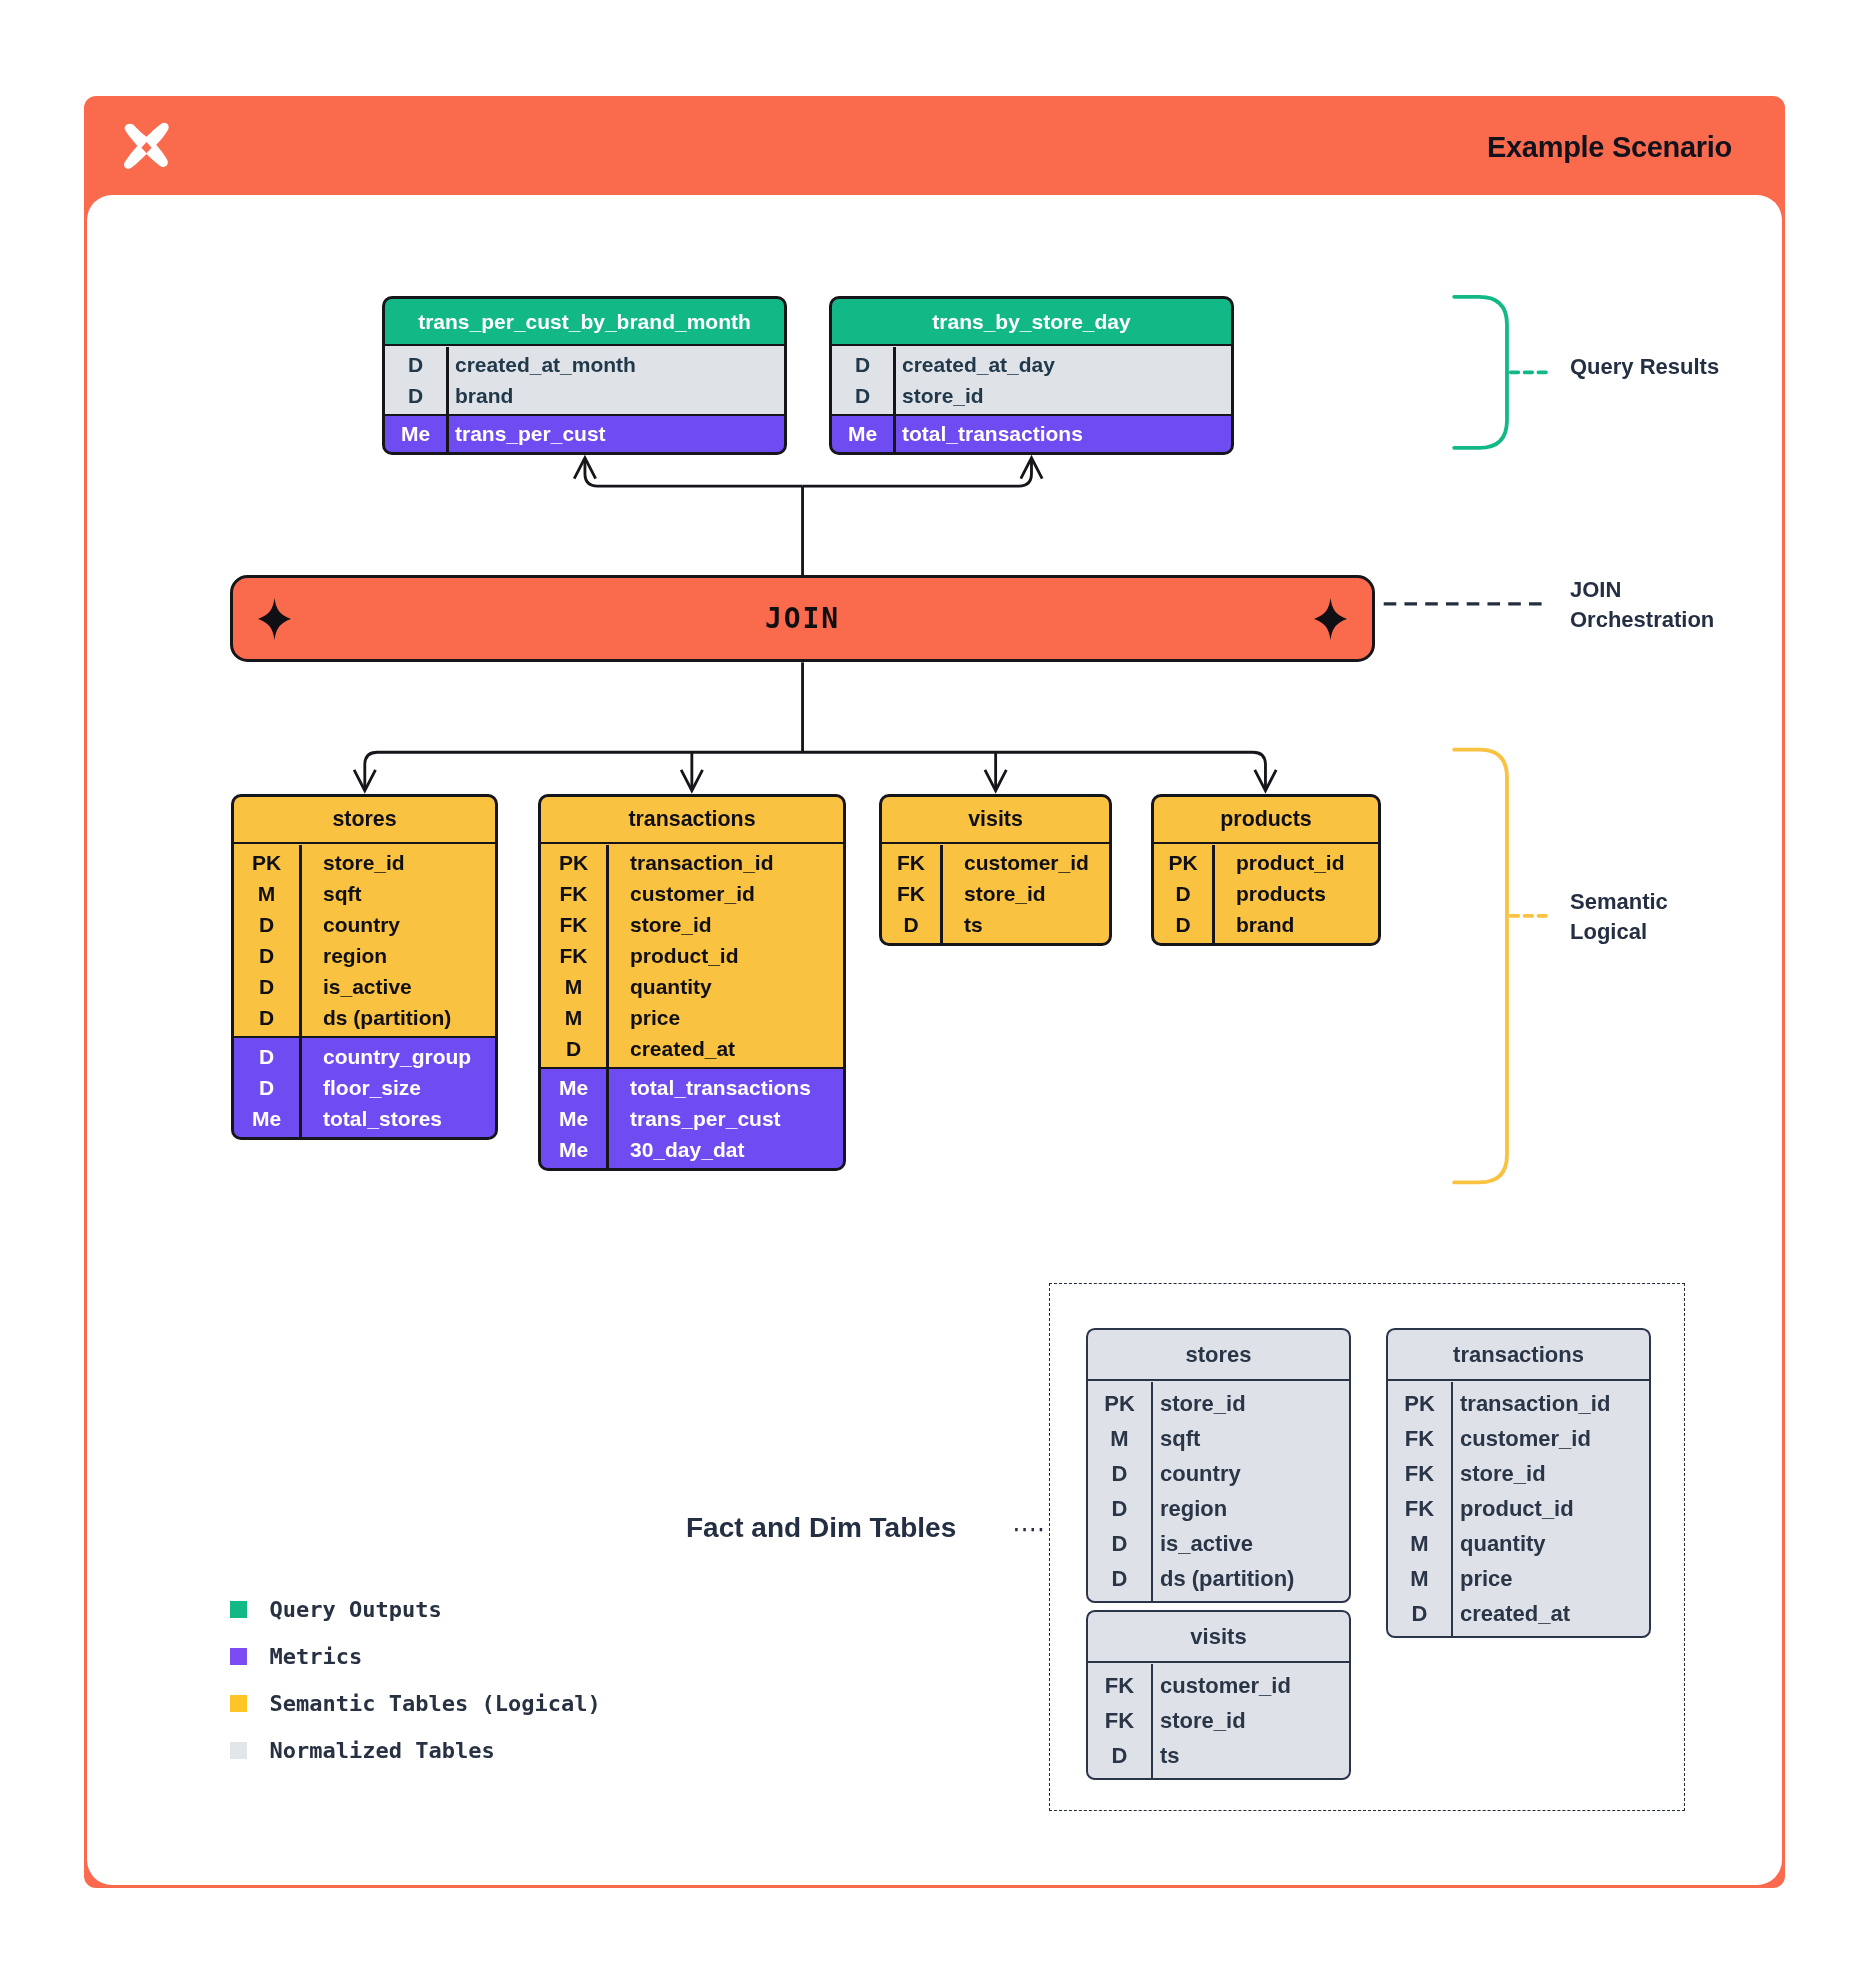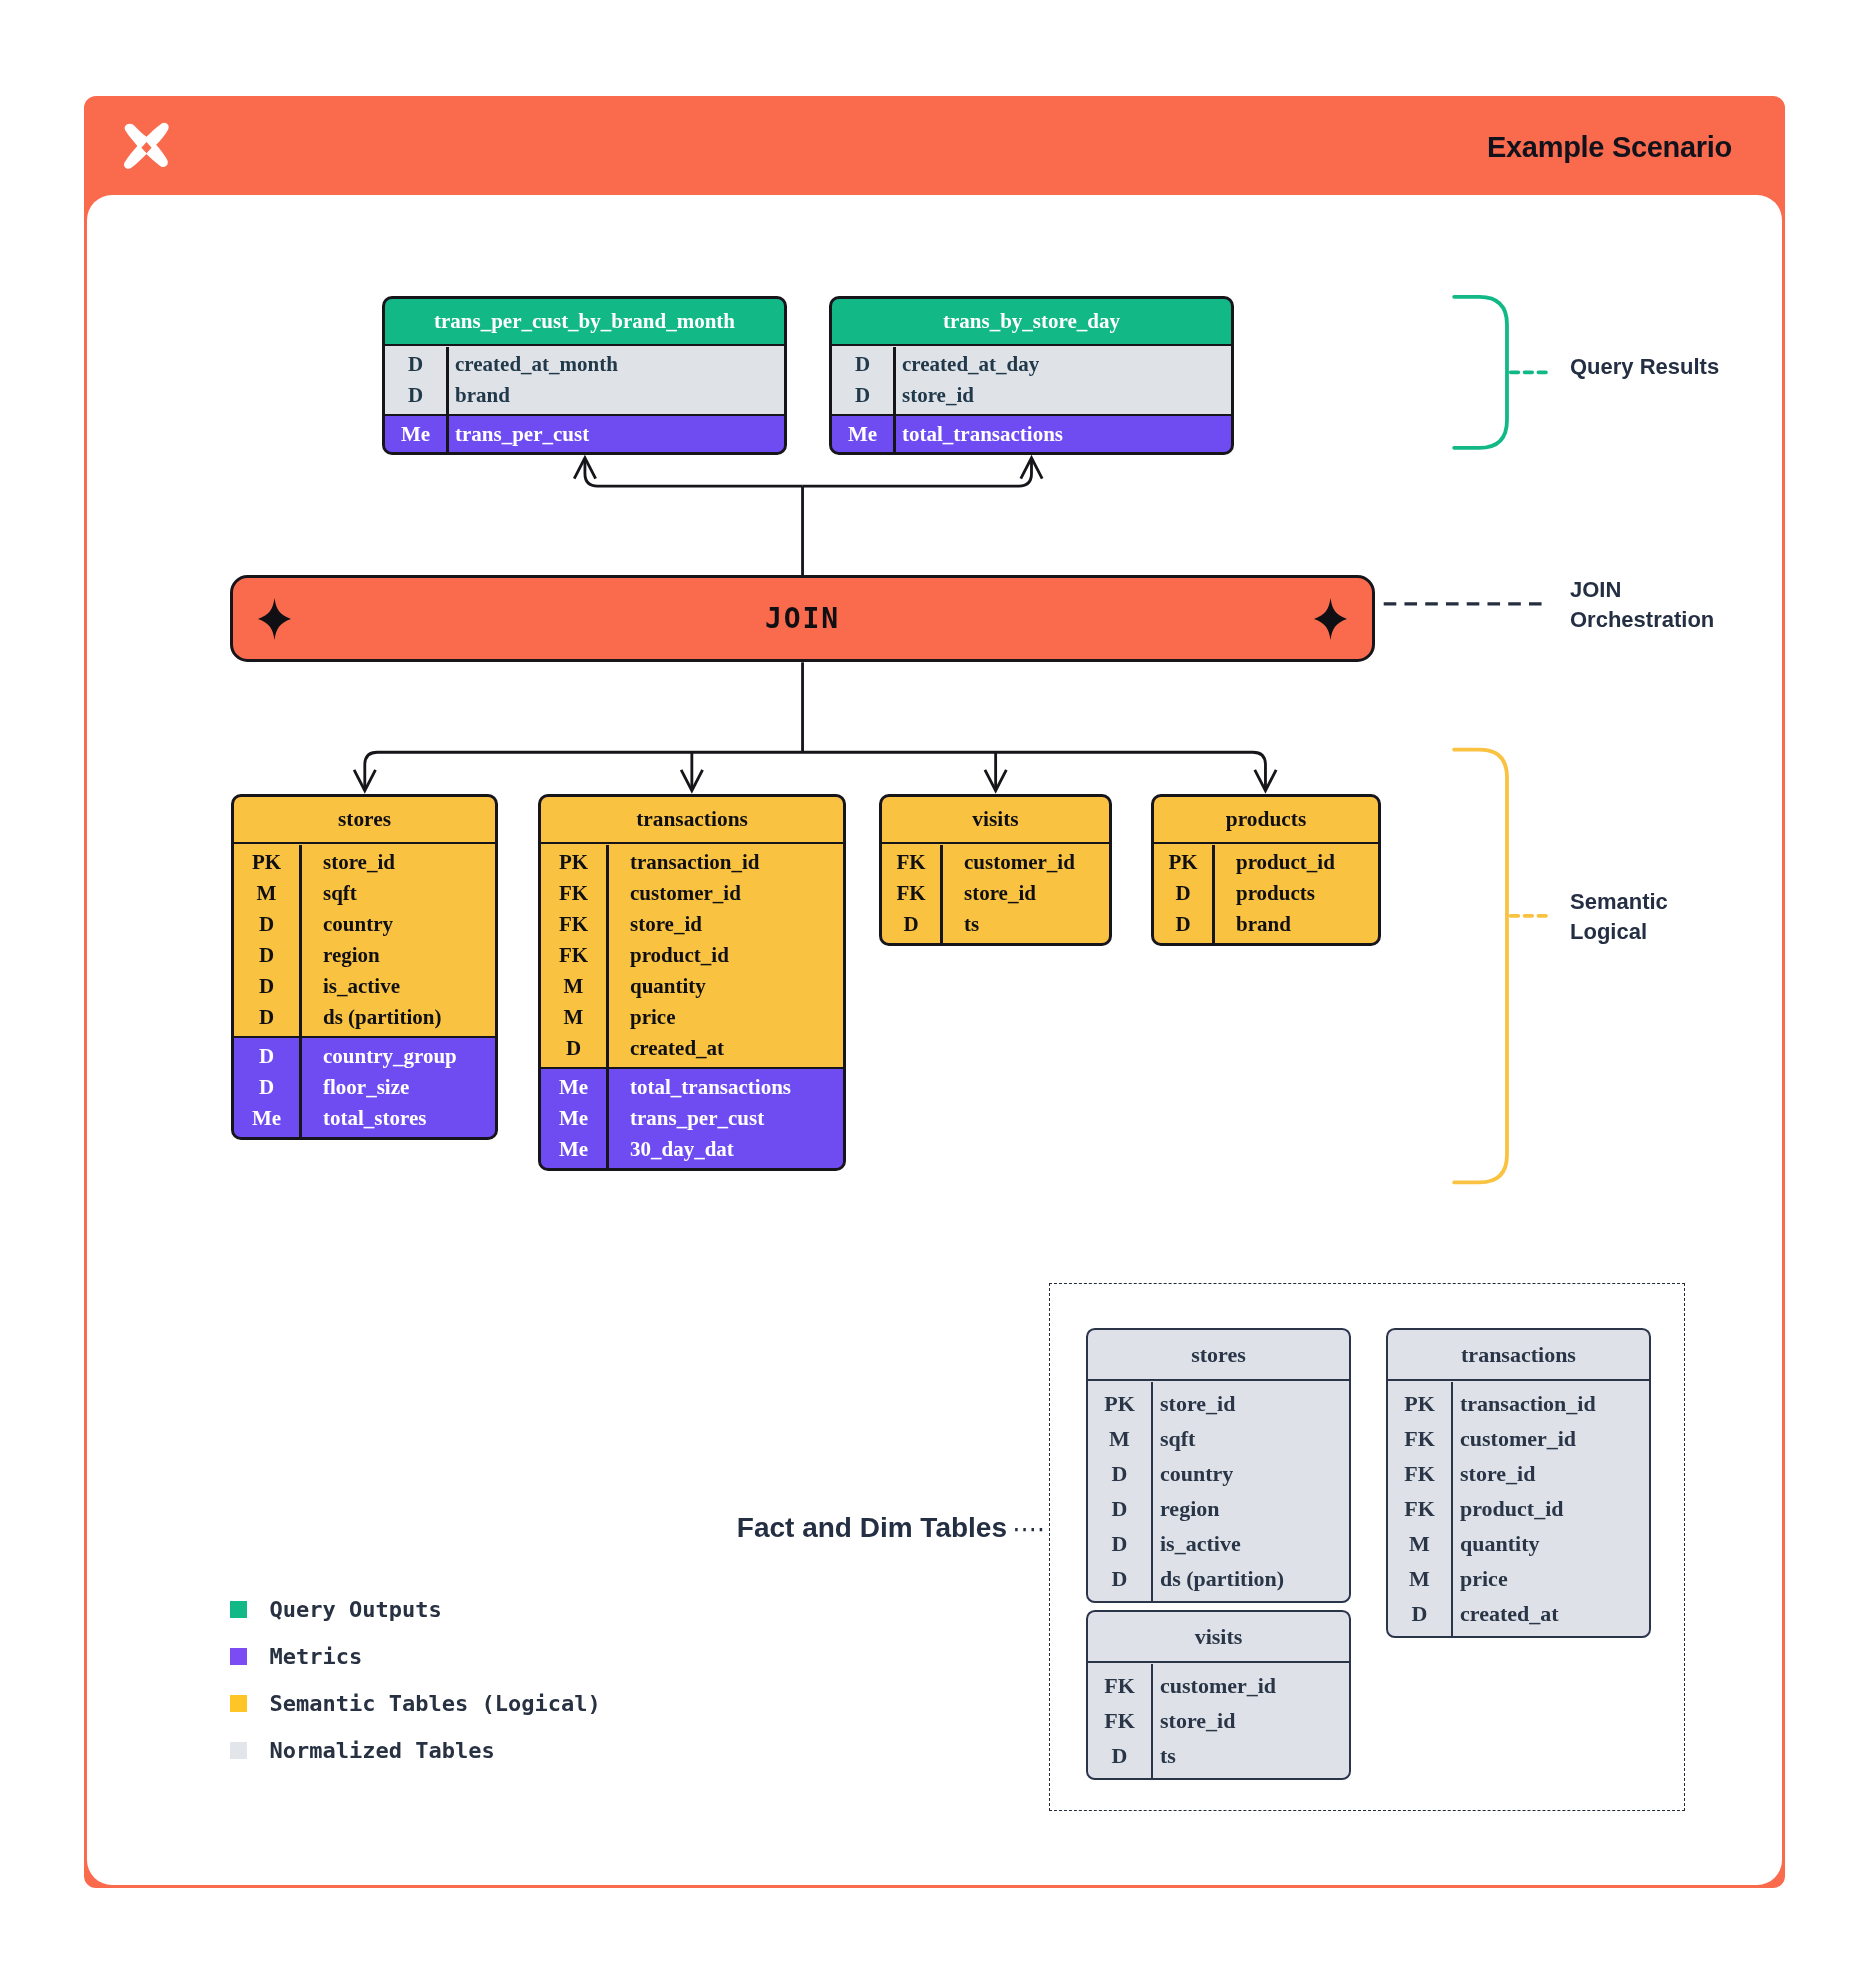--- a/index.html
+++ b/index.html
@@ -21,21 +21,21 @@
     position:absolute;right:50px;top:0;height:96px;display:flex;align-items:center;
     font-size:29px;font-weight:bold;color:#12121c;letter-spacing:-0.3px;
   }
 
   
   .overlay{position:absolute;left:0;top:0;width:1868px;height:1985px;z-index:1;pointer-events:none;}
 
   
   .tbl{
     position:absolute;border:3.1px solid var(--ink);border-radius:10px;overflow:hidden;
-    font-family:Liberation Serif, serif;font-weight:bold;z-index:2;background:#4c1d95;
+    font-family:Liberation Sans, sans-serif;font-weight:bold;z-index:2;background:#4c1d95;
     box-sizing:border-box;
   }
   .tbl .hd{display:flex;align-items:center;justify-content:center;}
   .tbl .row{display:flex;align-items:center;}
   .tbl .key{flex:0 0 var(--key);display:flex;justify-content:center;}
   .tbl .field{flex:1;padding-left:9px;}
   .tbl .vline{position:absolute;left:var(--key);top:var(--hd);bottom:0;width:2.5px;background:var(--ink);}
 
   
   .tbl.q{--hd:48px;}
@@ -68,21 +68,21 @@
     font-family:"DejaVu Sans Mono",monospace;font-weight:bold;font-size:28px;color:#101014;letter-spacing:1.9px;
   }
   .join-bar .spark{position:absolute;top:50%;transform:translateY(-50%);width:33px;height:42px;}
   .join-bar .spark.l{left:25px;}
   .join-bar .spark.r{right:25px;}
 
   
   .annot{
     position:absolute;color:var(--navy);font-weight:bold;font-size:22px;line-height:30px;z-index:2;
   }
-  .annot.right-align{text-align:right;}
+  .annot.right-align{}
 
   
   .dashed-box{
     position:absolute;left:1049px;top:1283px;width:636px;height:528px;box-sizing:border-box;
     border:1.9px dashed #222b3a;z-index:1;
   }
 
   
   .legend{position:absolute;left:230px;top:1586px;z-index:2;}
   .legend .item{display:flex;align-items:center;height:47px;}

